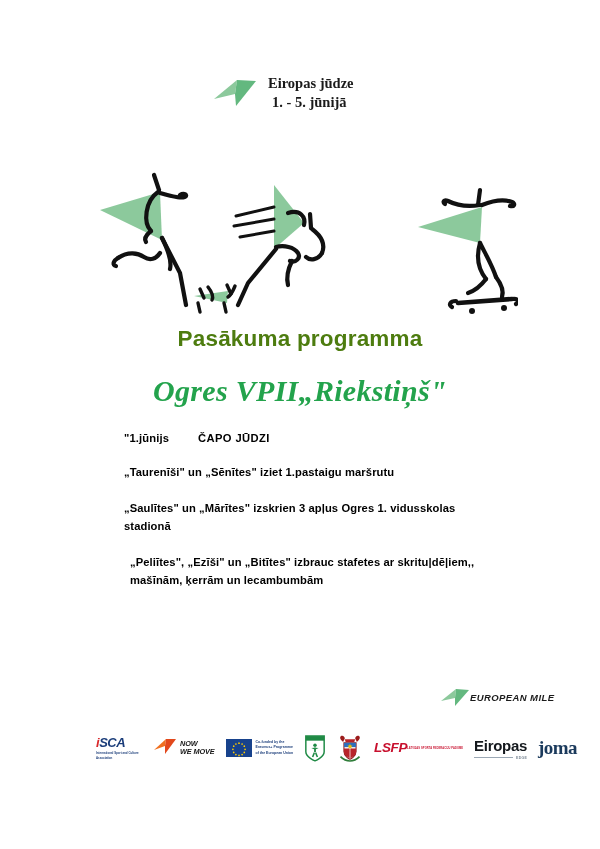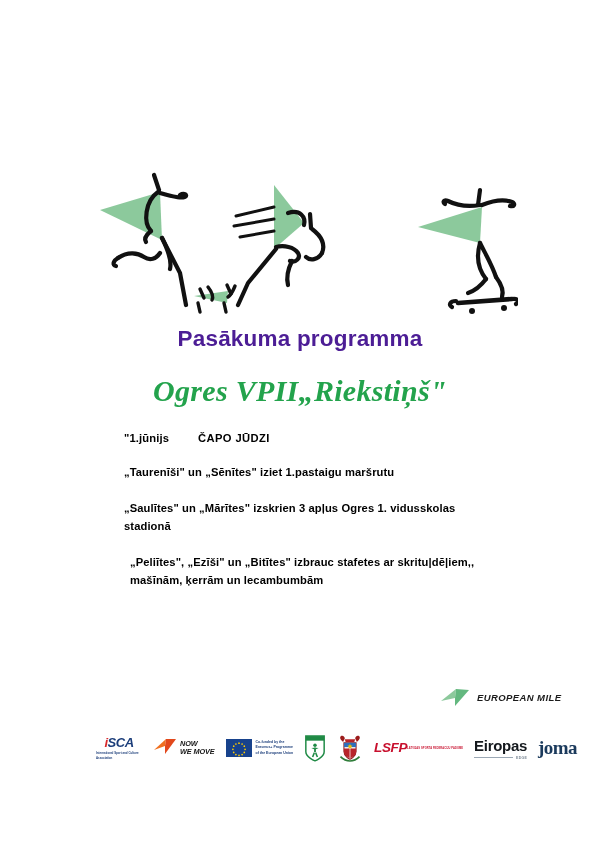--- a/index.html
+++ b/index.html
@@ -67,21 +67,21 @@
   .title-main {
     position: absolute;
     left: 0;
     top: 326px;
     width: 600px;
     text-align: center;
     font-family: "Liberation Sans", sans-serif;
     font-weight: bold;
     font-size: 22.5px;
     letter-spacing: 0.2px;
-    color: #4c1d95;
+    color: #4d7c0f;
   }
   .title-script {
     position: absolute;
     left: 0;
     top: 374px;
     width: 600px;
     text-align: center;
     font-family: "Liberation Serif", serif;
     font-style: italic;
     font-weight: bold;
@@ -124,21 +124,20 @@
   }
   .indent-sm { padding-left: 6px; }
 
   
   .mile-badge {
     position: absolute;
     left: 440px;
     top: 686px;
     display: flex;
     align-items: center;
-    gap: 7px;
   }
   .mile-logo {
     width: 30px;
     height: 22px;
     flex: 0 0 auto;
   }
   .mile-text {
     font-family: "Liberation Sans", sans-serif;
     font-weight: bold;
     font-style: italic;
@@ -160,21 +159,21 @@
     gap: 11px;
   }
   .sp {
     display: flex;
     align-items: center;
     flex: 0 0 auto;
   }
 
   .isca {
     flex-direction: column;
-    align-items: center;
+    align-items: flex-start;
     line-height: 1;
   }
   .isca-word {
     font-family: "Liberation Sans", sans-serif;
     font-weight: bold;
     font-style: italic;
     font-size: 13px;
     letter-spacing: -0.5px;
     color: #1b3d7a;
   }
@@ -285,20 +284,32 @@
     font-weight: bold;
     letter-spacing: 0.3px;
     margin-top: 2px;
   }
 </style>
 </head>
 <body>
 
 <div class="page">
 
+  <div class="header">
+    <span class="header-logo">
+      <svg viewBox="0 0 46 34" width="46" height="34" aria-hidden="true">
+        <path d="M2 23 L25 4 L23 18 Z" fill="#8CC99C"></path>
+        <path d="M25 4 L44 5 L24 30 L23 18 Z" fill="#63b87f"></path>
+      </svg>
+    </span>
+    <div class="header-text">
+      <div>Eiropas jūdze</div>
+      <div class="header-line2">1. - 5. jūnijā</div>
+    </div>
+  </div>
 
   <div class="illustration">
     <svg viewBox="0 0 430 155" aria-hidden="true">
       <g fill="none" stroke="#111111" stroke-width="4.2" stroke-linecap="round" stroke-linejoin="round">
 
         <polygon points="12,45 72,27 74,75" fill="#8CC99C" stroke="none"></polygon>
 
         <path d="M66,10 L71,25"></path>
 
         <path d="M70,27 C57,36 55,58 63,66"></path>

